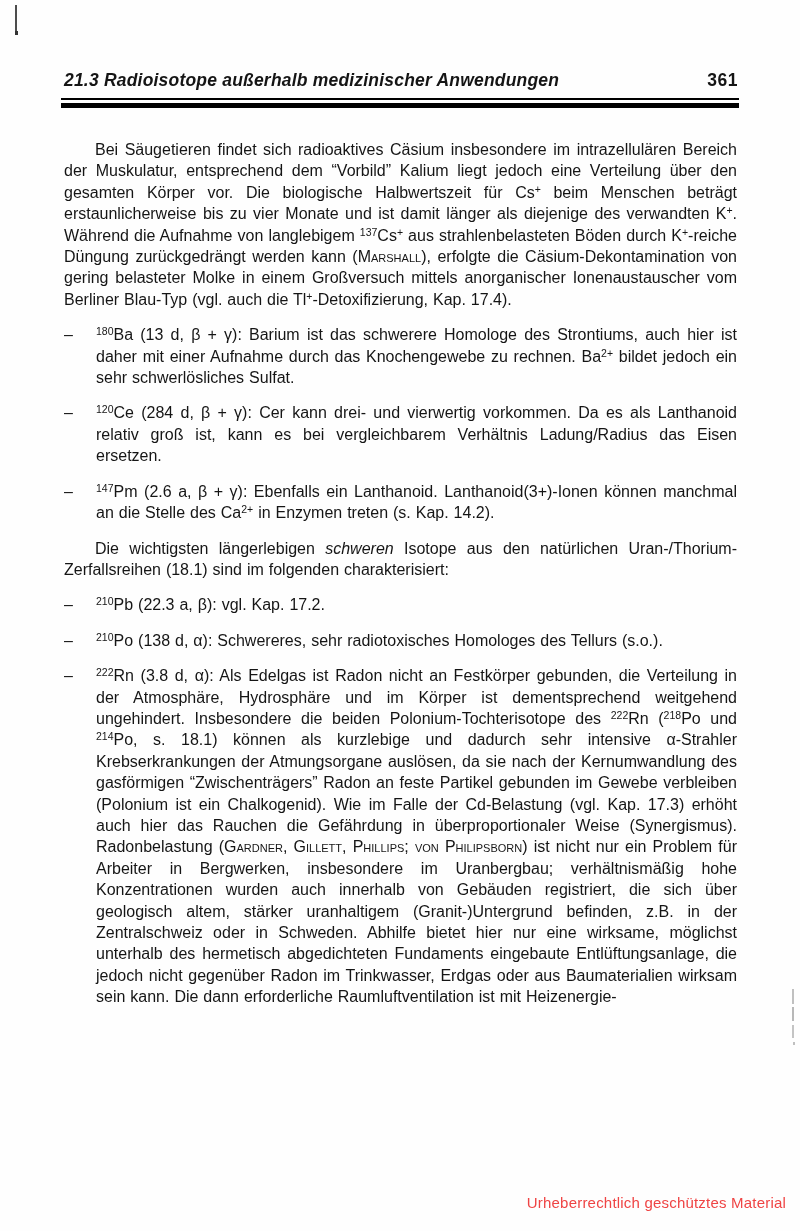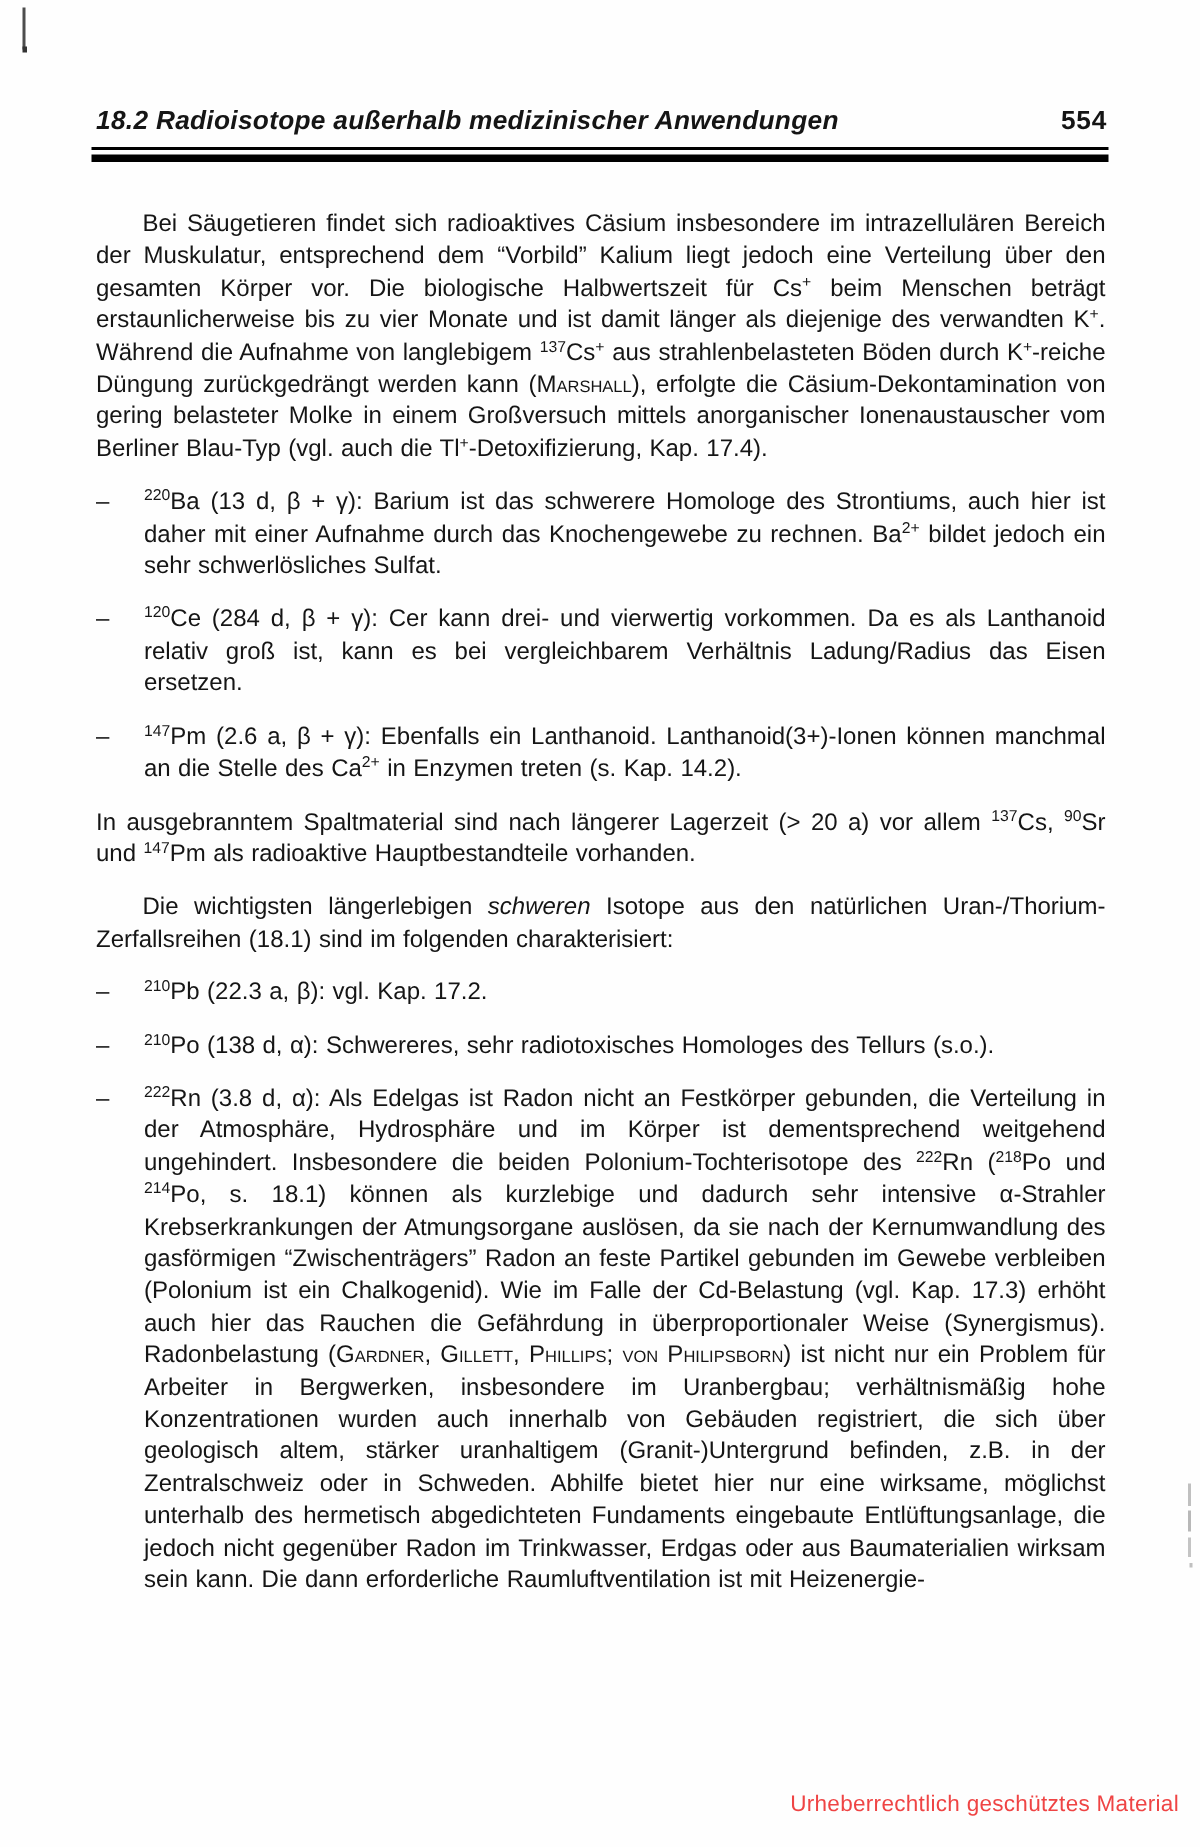--- a/index.html
+++ b/index.html
@@ -53,41 +53,40 @@
 <body>
 
 <div class="artifact-tl"></div>
 <div class="artifact-tl-dot"></div>
 <div class="artifact-r1"></div>
 <div class="artifact-r2"></div>
 <div class="artifact-r3"></div>
 <div class="artifact-r4"></div>
 
 <div class="page-header">
-  <span class="section-title">18.2 Radioisotope außerhalb medizinischer Anwendungen</span>
-  <span class="page-number">554</span>
+  <span class="section-title">21.3 Radioisotope außerhalb medizinischer Anwendungen</span>
+  <span class="page-number">361</span>
 </div>
 <div class="rule-thin"></div>
 <div class="rule-thick"></div>
 
 <div class="body-text">
     <div class="block indent">Bei Säugetieren findet sich radioaktives Cäsium insbesondere im intrazellulären Bereich der Muskulatur, entsprechend dem “Vorbild” Kalium liegt jedoch eine Verteilung über den gesamten Körper vor. Die biologische Halbwertszeit für Cs<sup>+</sup> beim Menschen beträgt erstaunlicherweise bis zu vier Monate und ist damit länger als diejenige des verwandten K<sup>+</sup>. Während die Aufnahme von langlebigem <sup>137</sup>Cs<sup>+</sup> aus strahlenbelasteten Böden durch K<sup>+</sup>-reiche Düngung zurückgedrängt werden kann (<span class="sc">Marshall</span>), erfolgte die Cäsium-Dekontamination von gering belasteter Molke in einem Großversuch mittels anorganischer Ionenaustauscher vom Berliner Blau-Typ (vgl. auch die Tl<sup>+</sup>-Detoxifizierung, Kap. 17.4).</div>
     <div class="block bullet">
       <span class="dash">–</span>
-      <div class="btext"><sup>220</sup>Ba (13 d, β + γ): Barium ist das schwerere Homologe des Strontiums, auch hier ist daher mit einer Aufnahme durch das Knochengewebe zu rechnen. Ba<sup>2+</sup> bildet jedoch ein sehr schwerlösliches Sulfat.</div>
+      <div class="btext"><sup>180</sup>Ba (13 d, β + γ): Barium ist das schwerere Homologe des Strontiums, auch hier ist daher mit einer Aufnahme durch das Knochengewebe zu rechnen. Ba<sup>2+</sup> bildet jedoch ein sehr schwerlösliches Sulfat.</div>
     </div>
     <div class="block bullet">
       <span class="dash">–</span>
       <div class="btext"><sup>120</sup>Ce (284 d, β + γ): Cer kann drei- und vierwertig vorkommen. Da es als Lanthanoid relativ groß ist, kann es bei vergleichbarem Verhältnis Ladung/Radius das Eisen ersetzen.</div>
     </div>
     <div class="block bullet">
       <span class="dash">–</span>
       <div class="btext"><sup>147</sup>Pm (2.6 a, β + γ): Ebenfalls ein Lanthanoid. Lanthanoid(3+)-Ionen können manchmal an die Stelle des Ca<sup>2+</sup> in Enzymen treten (s. Kap. 14.2).</div>
     </div>
-    <div class="block flush">In ausgebranntem Spaltmaterial sind nach längerer Lagerzeit (&gt; 20 a) vor allem <sup>137</sup>Cs, <sup>90</sup>Sr und <sup>147</sup>Pm als radioaktive Hauptbestandteile vorhanden.</div>
     <div class="block indent">Die wichtigsten längerlebigen <i>schweren</i> Isotope aus den natürlichen Uran-/Thorium-Zerfallsreihen (18.1) sind im folgenden charakterisiert:</div>
     <div class="block bullet">
       <span class="dash">–</span>
       <div class="btext"><sup>210</sup>Pb (22.3 a, β): vgl. Kap. 17.2.</div>
     </div>
     <div class="block bullet">
       <span class="dash">–</span>
       <div class="btext"><sup>210</sup>Po (138 d, α): Schwereres, sehr radiotoxisches Homologes des Tellurs (s.o.).</div>
     </div>
     <div class="block bullet">

